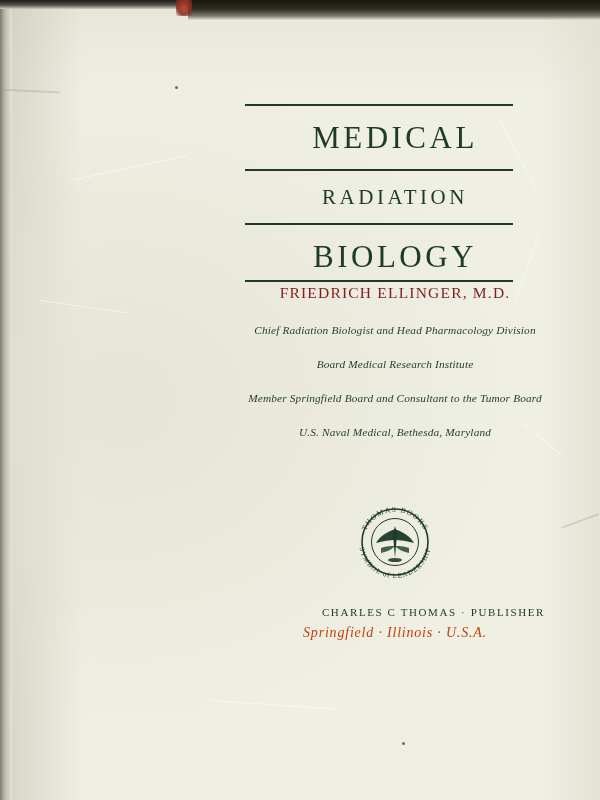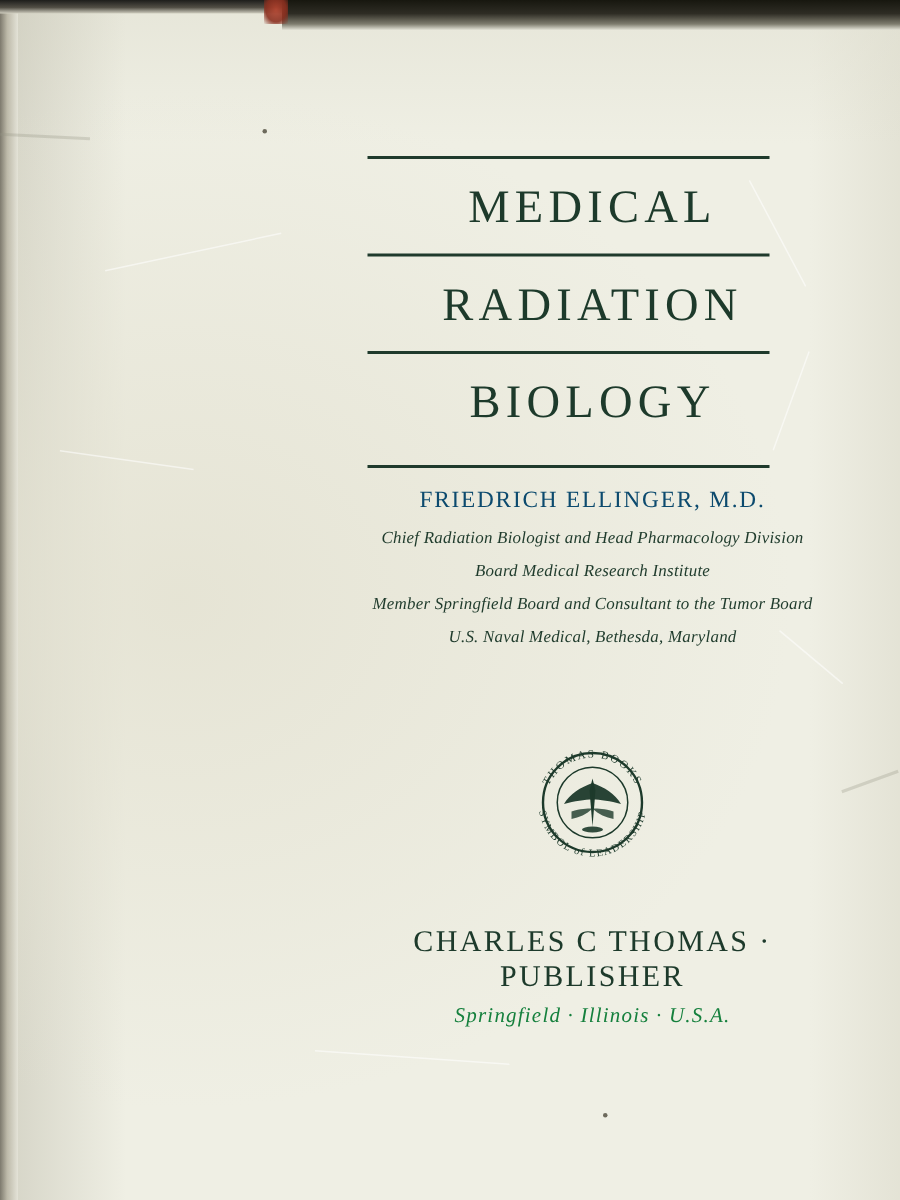--- a/index.html
+++ b/index.html
@@ -93,75 +93,75 @@
     margin: 0;
   }
 
   .title-line {
     text-align: center;
     font-family: "Liberation Serif", serif;
     letter-spacing: 3.5px;
     color: #1d3a2b;
   }
   .t1 { font-size: 31px; margin: 14px 0 13px 0; }
-  .t2 { font-size: 31px; margin: 14px 0 13px 0; }
-  .t3 { font-size: 31px; margin: 14px 0 24px 0; }
+  .t2 { font-size: 21px; margin: 14px 0 13px 0; }
+  .t3 { font-size: 31px; margin: 14px 0 5px 0; }
 
   .by {
     text-align: center;
     font-style: italic;
     font-size: 15px;
     margin-top: 14px;
     letter-spacing: .5px;
     color: #1d3a2b;
   }
   .author {
     text-align: center;
     font-size: 15.5px;
     letter-spacing: 1.2px;
-    margin-top: 13px;
-    color: #0c4a6e;
+    margin-top: 2px;
+    color: #7f1d1d;
   }
   .affil {
     text-align: center;
     font-style: italic;
     font-size: 11.3px;
     letter-spacing: .15px;
-    margin-top: 10px;
+    margin-top: 22px;
     color: #1f3b2c;
     white-space: nowrap;
   }
 
   
   .emblem-wrap {
     margin-top: 58px;
     display: flex;
     justify-content: center;
   }
   .emblem {
     position: relative;
     width: 92px;
     height: 92px;
   }
   .emblem svg { display: block; }
 
   .pub {
-    text-align: center;
-    font-size: 20px;
+    text-align: right;
+    font-size: 11px;
     letter-spacing: 1.6px;
-    margin-top: 36px;
+    margin-top: 18px;
     color: #1d3a2b;
   }
   .pub-loc {
     text-align: center;
     font-style: italic;
     font-size: 14px;
     letter-spacing: .8px;
     margin-top: 7px;
-    color: #15803d;
+    color: #c2410c;
   }
   .speck {
     position: absolute;
     width: 3px; height: 3px;
     background: #6d6a5c;
     border-radius: 50%;
   }
 </style>
 </head>
 <body>

